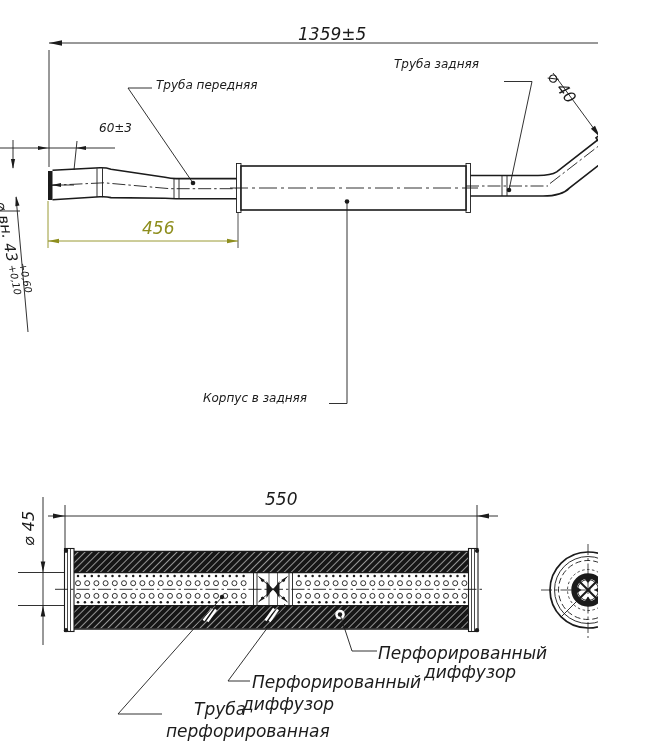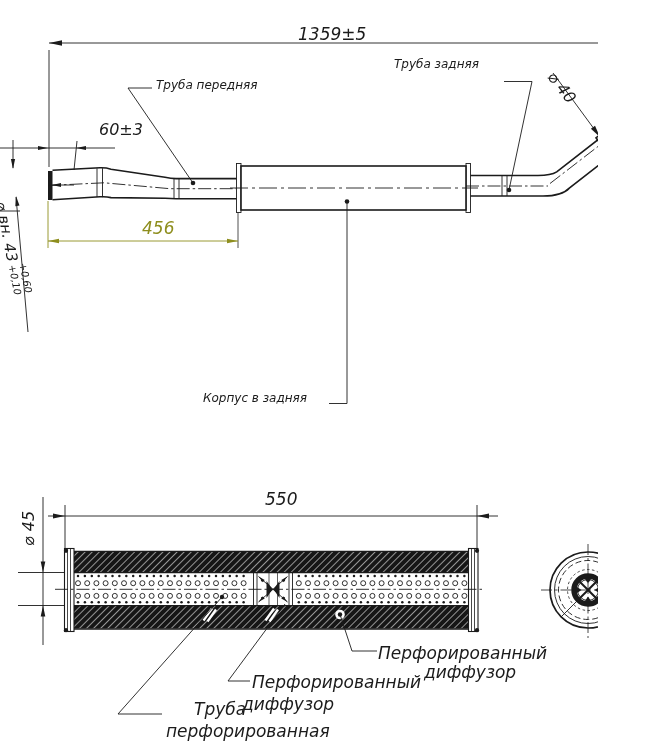--- a/index.html
+++ b/index.html
@@ -383,21 +383,21 @@
         <polygon points="258.5,602.0 264.7,598.5 262.8,596.3" fill="#1b1b1b"></polygon>
         <polygon points="287.5,576.5 281.3,580.0 283.2,582.2" fill="#1b1b1b"></polygon>
         <polygon points="287.5,602.0 283.2,596.3 281.3,598.5" fill="#1b1b1b"></polygon>
       </g>
 </svg>
 
 <div class="lbl dim" style="left:298px;top:26px">1359±5</div>
 <div class="lbl" style="left:156px;top:79px">Труба передняя</div>
 <div class="lbl" style="left:394px;top:58px">Труба задняя</div>
 <div class="lbl" style="left:557px;top:69px;font-size:16px;transform:rotate(52deg)">⌀ 40</div>
-<div class="lbl" style="left:99px;top:122px;font-size:16px">60±3</div>
+<div class="lbl" style="left:99px;top:122px;font-size:12px">60±3</div>
 <div class="lbl dim accent" style="left:142px;top:220px">456</div>
 <div class="lbl" style="left:15px;top:199px;font-size:15px;transform:rotate(79deg)">
   <span>⌀ вн. 43</span><span class="tol"><i>+0,60</i><i>+0,10</i></span>
 </div>
 <div class="lbl" style="left:203px;top:392px">Корпус в задняя</div>
 
 <div class="lbl dim" style="left:265px;top:491px">550</div>
 <div class="lbl" style="left:21px;top:546px;font-size:16px;transform:rotate(-90deg)">⌀ 45</div>
 <div class="lbl" style="left:596px;top:520px;font-size:16px;transform:rotate(-48deg)">⌀ 101</div>
 

